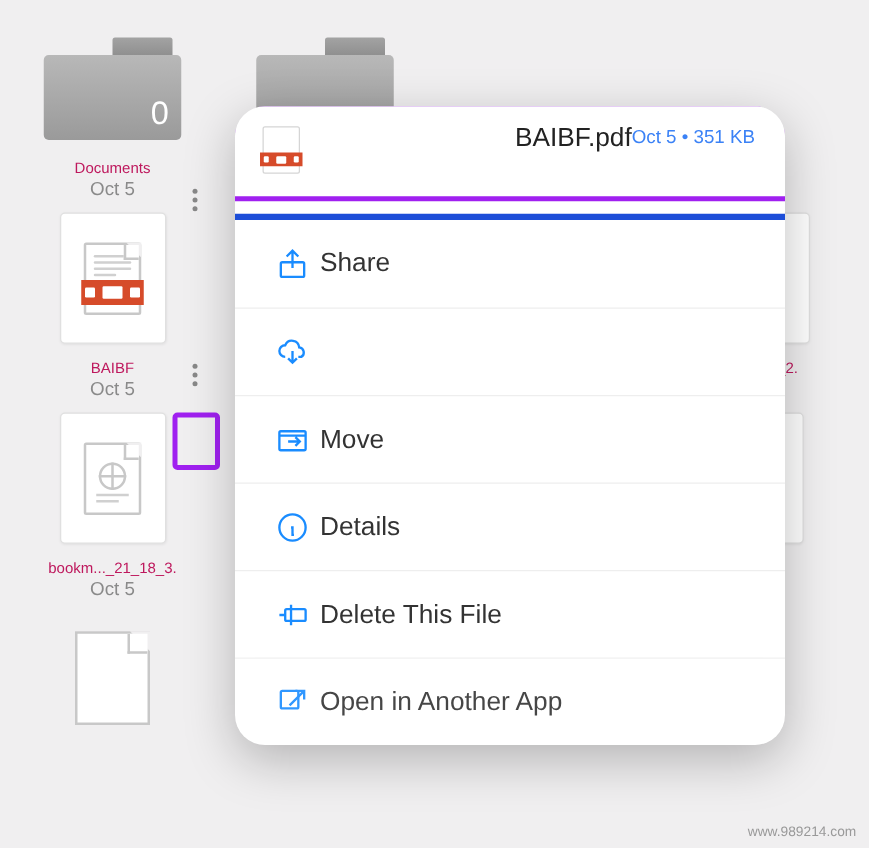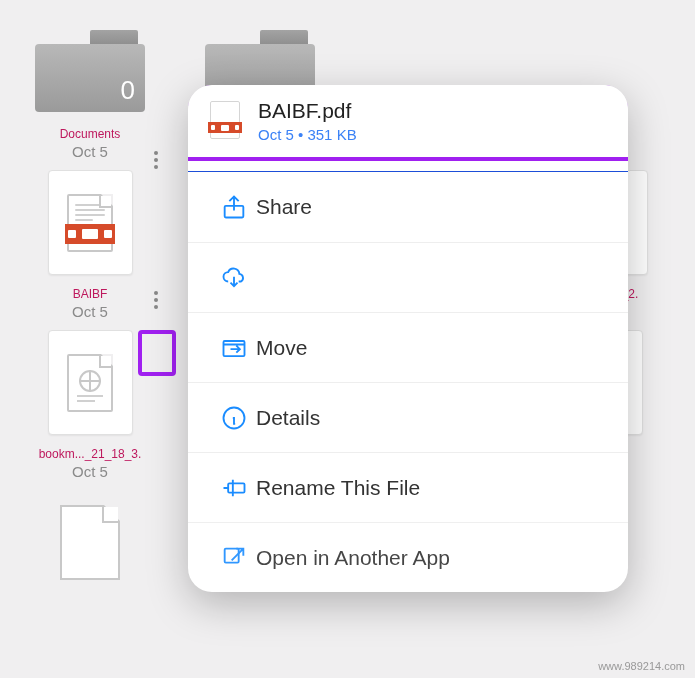--- a/index.html
+++ b/index.html
@@ -40,37 +40,37 @@
     .blank-page::after { content: ""; position: absolute; right: 0; top: 0; width: 14px; height: 14px; border-left: 2px solid #c8c8c8; border-bottom: 2px solid #c8c8c8; background:#fff; }
     
     .item-name { margin-top: 12px; font-size: 12px; color: #be185d; text-align: center; max-width: 140px; white-space: nowrap; overflow: hidden; text-overflow: ellipsis;}
     .item-date { margin-top: 2px; font-size: 15px; color: #8a8a8a; }
     
     
     .more-highlight { position: absolute; top: 330px; left: 138px; width: 38px; height: 46px; border: 4px solid #a020f0; border-radius: 4px; pointer-events: none; }
     
     
     .menu { position: absolute; top: 85px; left: 188px; width: 440px; background: #fff; border-radius: 24px; box-shadow: 0 12px 40px rgba(0,0,0,0.25); overflow: hidden; }
-    .menu-header { position: relative; padding: 14px 24px 14px 70px; display: flex; flex-direction: column; justify-content: space-between; height: 72px; }
+    .menu-header { position: relative; padding: 14px 24px 14px 70px; display: flex; flex-direction: row; justify-content: flex-end; height: 72px; }
     .menu-header-border { position:absolute; inset:-4px; border:4px solid #a020f0; border-radius: 26px 26px 4px 4px; pointer-events:none;}
     .menu-header .mini-icon { position: absolute; left: 22px; top: 16px; width: 30px; height: 38px; border: 1.5px solid #d5d5d5; border-radius: 2px; background:#fff;}
     .menu-header .mini-icon .mini-band { position:absolute; left:-3px; right:-3px; bottom:5px; height:11px; background:#d64b2a; display:flex; align-items:center; justify-content:space-around;}
     .menu-header .mini-icon .mini-band i { width:4px; height:5px; background:#fff; border-radius:1px; }
     .menu-header .mini-icon .mini-band i.mid { width:8px; height:6px;}
     .menu-header .title { font-size: 21px; font-weight: 500; color: #222; }
     .menu-header .sub { font-size: 15px; color: #3b82f6; margin-top: 2px; }
     
     .menu-item { display: flex; align-items: center; height: 70px; padding: 0 24px 0 24px; border-top: 1px solid #eee; cursor: pointer; }
     .menu-item:first-of-type { border-top: none; }
     .menu-icon { width: 44px; display: flex; justify-content: center; color: #1a8cff; }
     .menu-icon svg { width: 28px; height: 28px; stroke: #1a8cff; stroke-width: 1.6; fill: none; }
     .menu-label { font-size: 21px; color: #333; }
     
     .menu-body { padding: 8px 0 0 0; }
-    .menu-items-container { border-top: 1px solid #1d4ed8; margin-top:6px;}
+    .menu-items-container { border-top: 5px solid #1d4ed8; margin-top:6px;}
     
     .watermark { position: absolute; right: 10px; bottom: 6px; font-size: 11px; color: #999; font-family: Arial, sans-serif; }
   </style>
 </head>
 <body>
 
 <div class="grid">
 
   <div class="item">
     <div class="folder-icon">
@@ -230,21 +230,21 @@
         <div class="menu-label">Details</div>
       </div>
 
       <div class="menu-item">
         <div class="menu-icon">
           <svg viewBox="0 0 24 24">
               <rect x="7" y="8" width="14" height="8" rx="1"></rect>
               <path d="M3 12h4M11 5v14"></path>
             </svg>
         </div>
-        <div class="menu-label">Rename This File</div>
+        <div class="menu-label">Delete This File</div>
       </div>
 
       <div class="menu-item" style="opacity:0.9;">
         <div class="menu-icon">
           <svg viewBox="0 0 24 24">
               <rect x="4" y="4" width="12" height="12" rx="1"></rect>
               <path d="M10 14l10-10M14 4h6v6"></path>
             </svg>
         </div>
         <div class="menu-label">Open in Another App</div>

